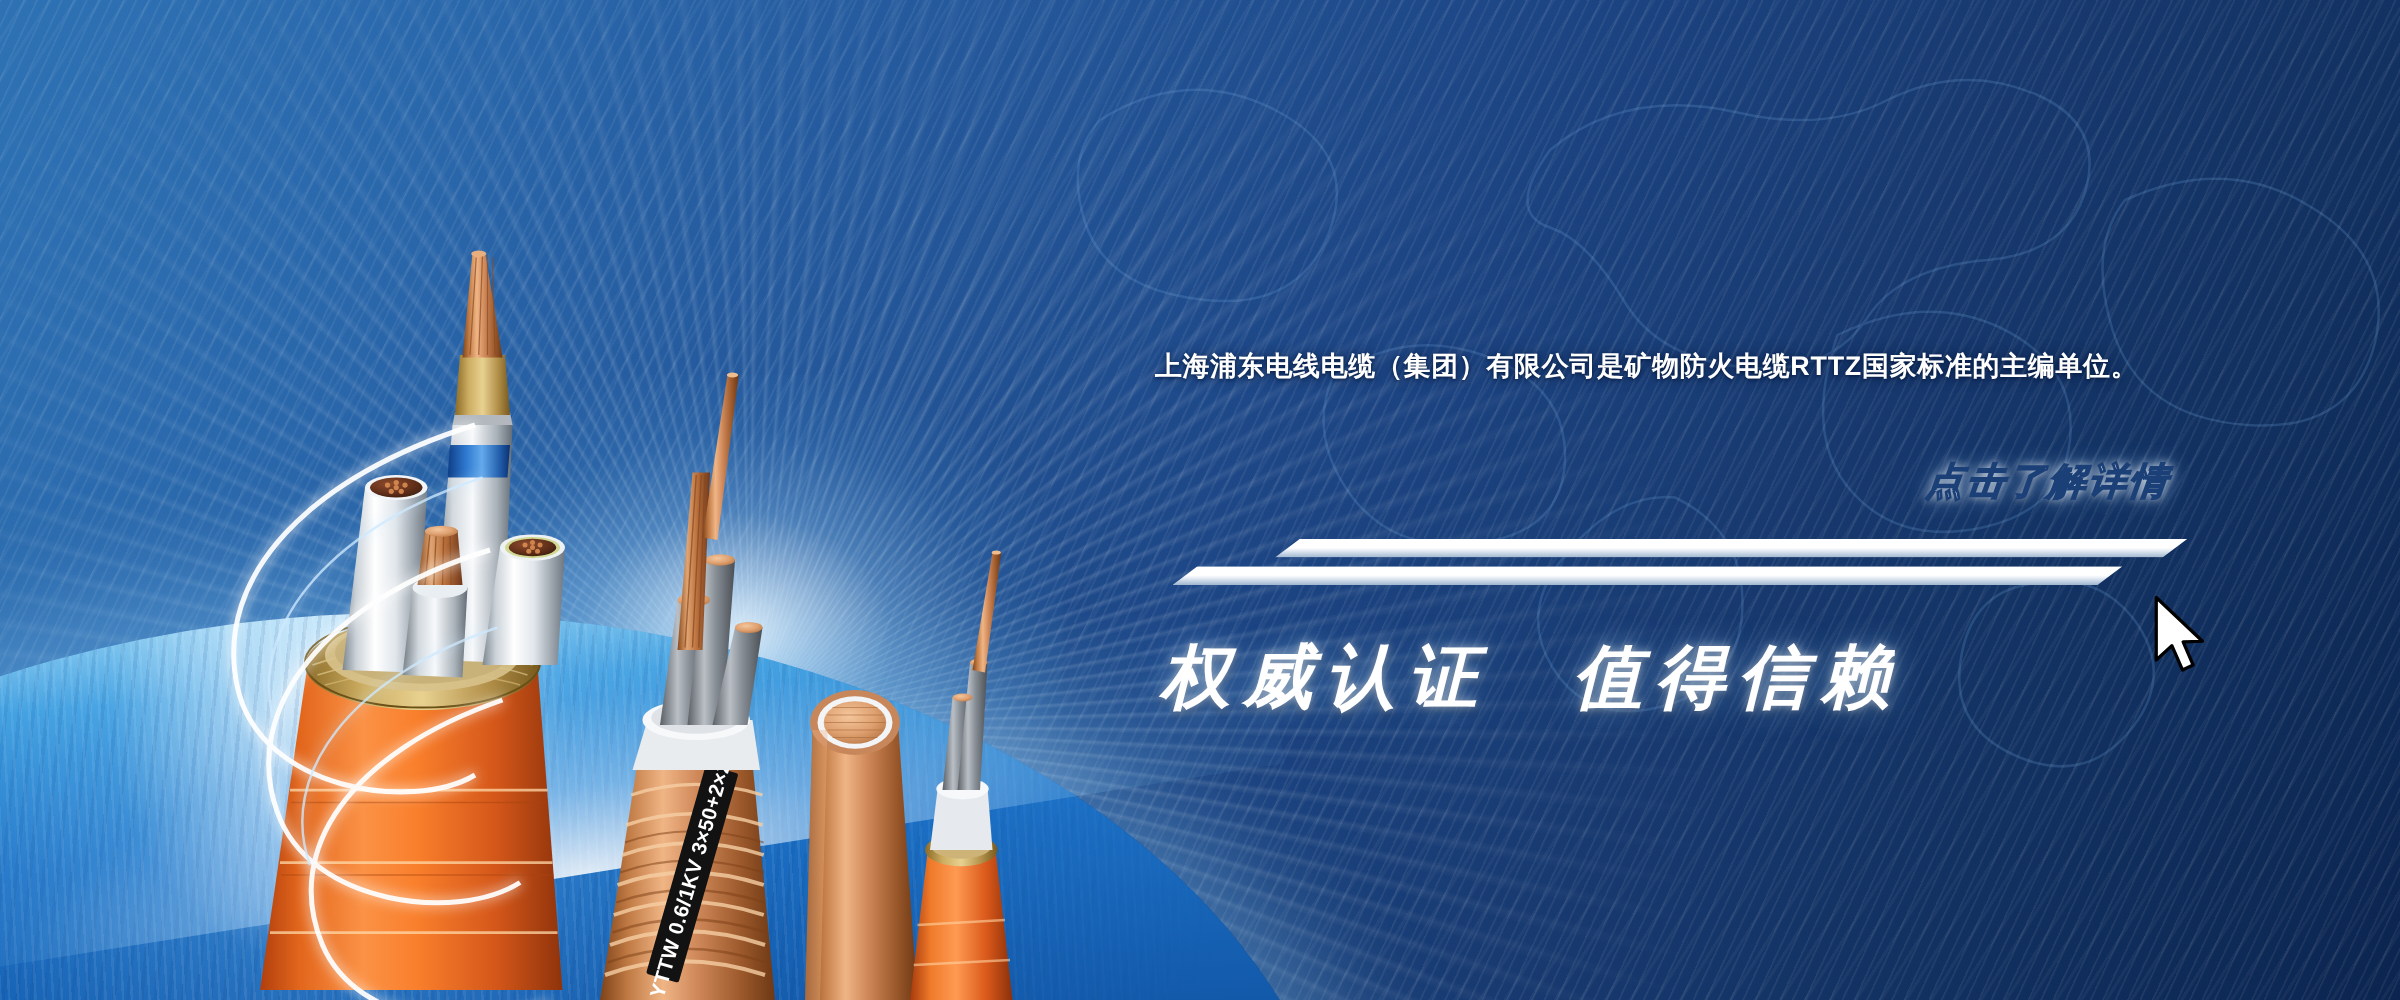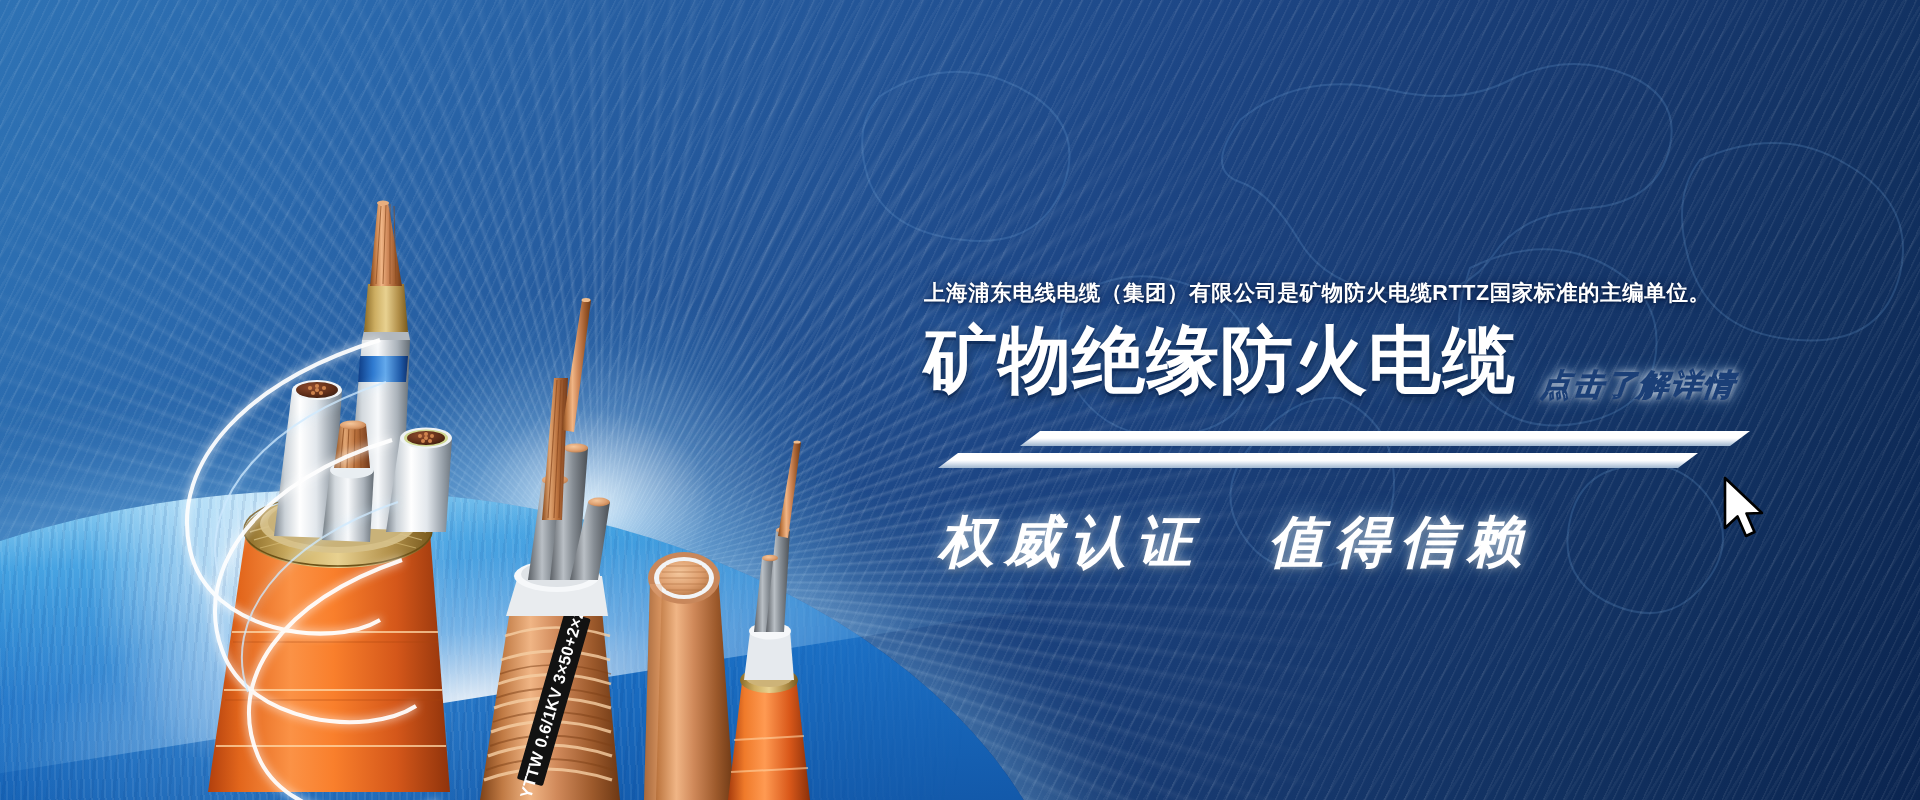--- a/index.html
+++ b/index.html
@@ -121,21 +121,21 @@
   .bar-top{
     left:96px; top:4px; width:730px;
     clip-path:polygon(20px 0, 100% 0, calc(100% - 20px) 100%, 0 100%);
   }
   .bar-bot{
     left:14px; top:26px; width:760px;
     clip-path:polygon(20px 0, 100% 0, calc(100% - 20px) 100%, 0 100%);
   }
 
   .slogan{
-    margin-top:22px; margin-left:14px;
+    margin-top:22px; margin-left:4px;
     font-family:"DejaVu Serif", serif;
     font-size:56px; font-weight:700; font-style:italic; color:#ffffff;
     letter-spacing:10px; white-space:nowrap;
     text-shadow:
       0 0 8px rgba(255,255,255,.55),
       0 0 22px rgba(150,205,250,.55),
       0 3px 8px rgba(3,22,58,.8);
   }
 
   
@@ -429,21 +429,20 @@
       <path d="M628 356 L644 262 L651 262 L638 358 Z" fill="url(#cop)"></path>
       <ellipse cx="647" cy="262" rx="3.6" ry="1.6" fill="#efbd8e"></ellipse>
     </svg>
   </div>
 
   <div class="copy">
 
     <div class="tagline">上海浦东电线电缆（集团）有限公司是矿物防火电缆RTTZ国家标准的主编单位。</div>
 
     <div class="headrow">
-      <div class="headline">矿物绝缘防火电缆</div>
       <div class="cta">点击了解详情</div>
     </div>
 
     <div class="bars">
       <div class="bar bar-top"></div>
       <div class="bar bar-bot"></div>
     </div>
 
     <div class="slogan">权威认证　值得信赖</div>
   </div>

